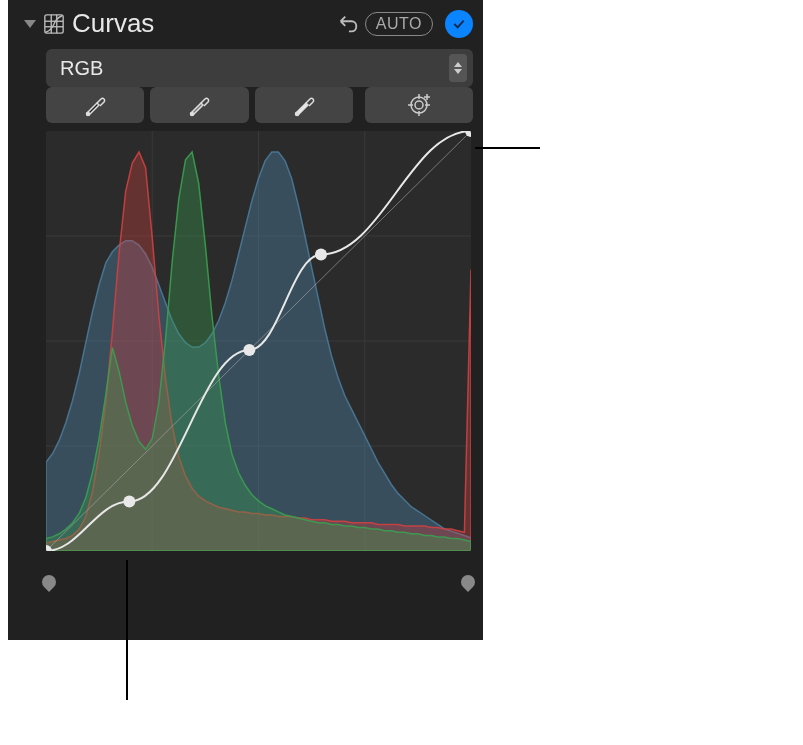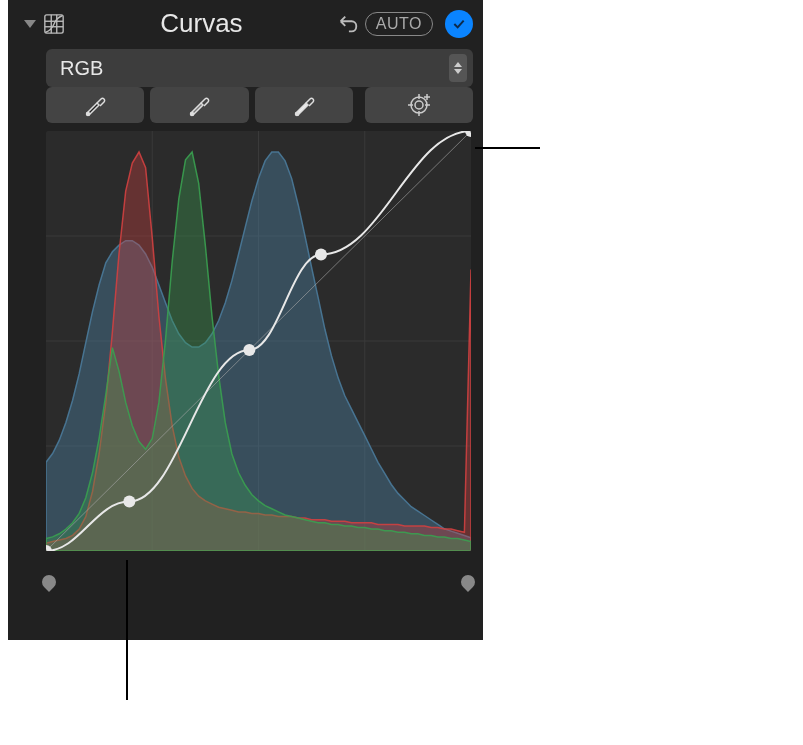--- a/index.html
+++ b/index.html
@@ -36,21 +36,20 @@
     .title-icon {
       width: 24px; height: 24px;
       display: flex; align-items: center; justify-content: center;
     }
     .title-icon svg { width: 22px; height: 22px; }
     .title {
       color: #e8e8e8;
       font-size: 26px;
       font-weight: 400;
       flex: 1;
-      text-align: center;
     }
     .reset-icon {
       width: 22px; height: 22px;
       display: flex; align-items: center; justify-content: center;
       color: #bbb;
       cursor: pointer;
     }
     .auto-btn {
       border: 1.5px solid #888;
       border-radius: 12px;

